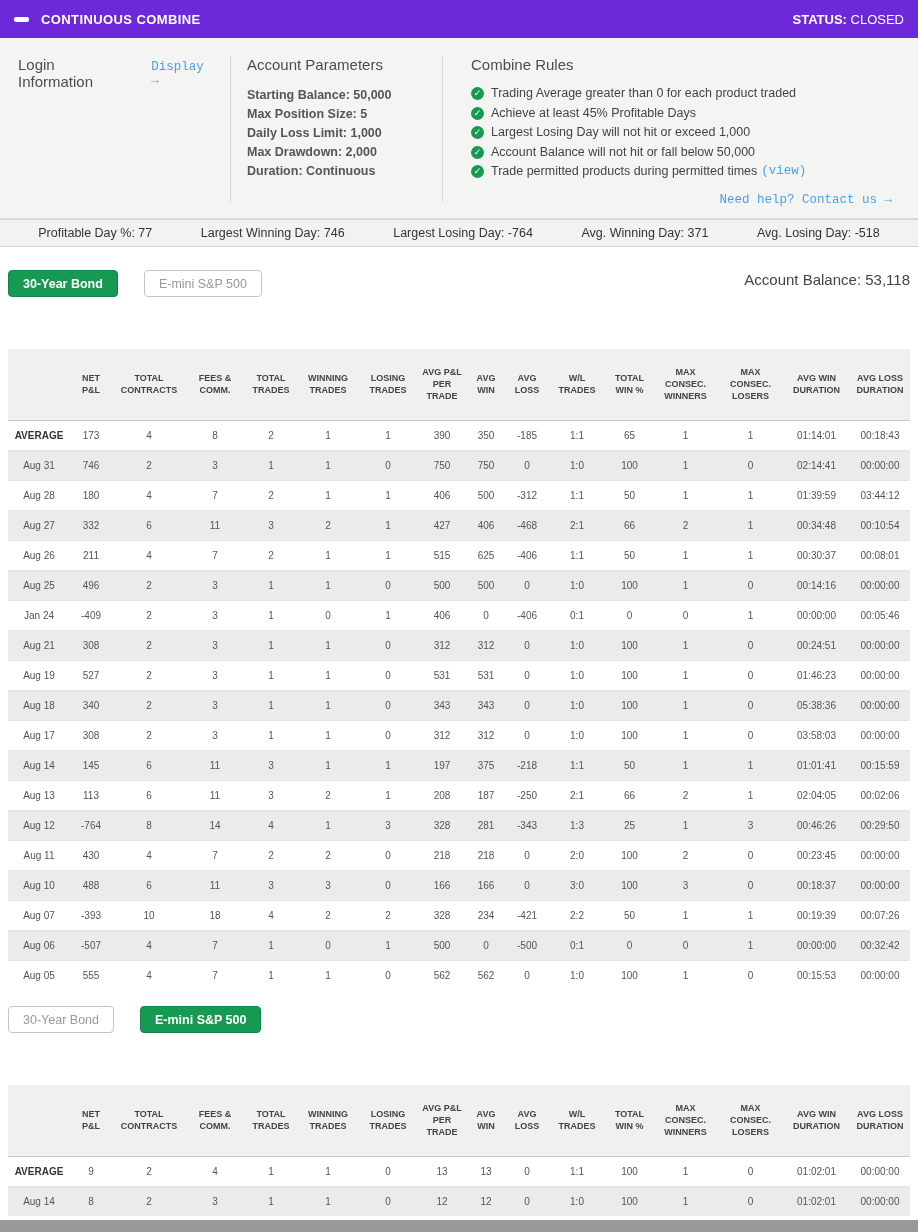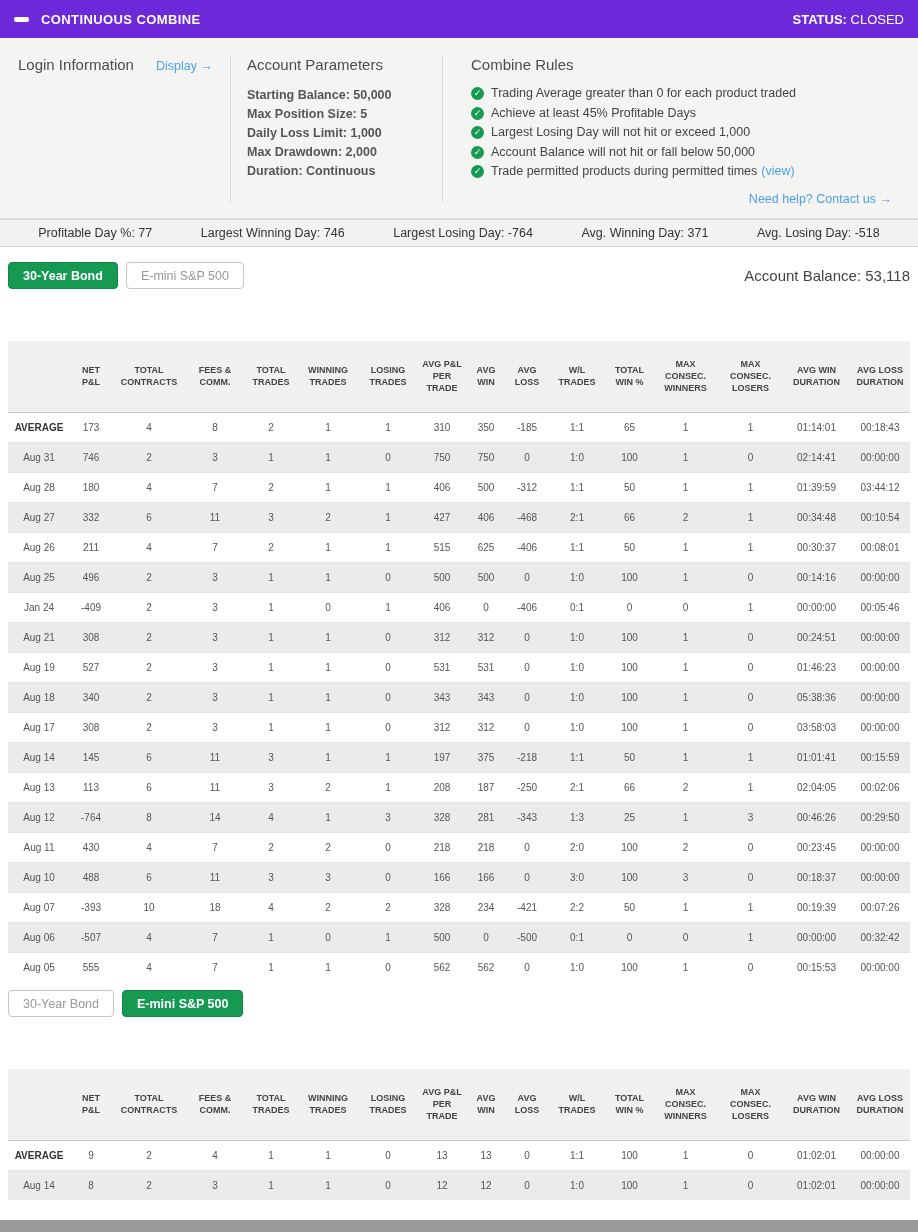--- a/index.html
+++ b/index.html
@@ -26,21 +26,21 @@
     background: #f4f4f2; border-bottom: 1px solid #dddddb;
     display: flex; padding: 18px 10px 16px 18px; height: 181px;
   }
   .ip-col { padding-right: 14px; }
   .ip-col.login { width: 212px; }
   .ip-col.params { width: 212px; border-left: 1px solid #d9d9d7; padding-left: 16px; }
   .ip-col.rules { flex: 1; border-left: 1px solid #d9d9d7; padding-left: 28px; display: flex; flex-direction: column; }
   .ip-heading { font-size: 15px; color: #4d4d4d; }
   .login-head { display: flex; align-items: baseline; }
   .login-head .ip-heading { margin-right: 22px; }
-  a.link { color: #4da0e6; text-decoration: none; font-size: 12.5px; cursor: pointer; }
+  a.link { color: #4da0e6; text-decoration: none; font-size: 12.5px; cursor: pointer; font-family: Liberation Mono, monospace; }
   .param-list { margin-top: 13px; }
   .param-line { font-size: 12.5px; line-height: 19px; color: #555; font-weight: bold; }
   .rules-list { margin-top: 11px; }
   .rule-row { display: flex; align-items: center; line-height: 19.5px; }
   .check-icon {
     flex: none; width: 13px; height: 13px; border-radius: 50%;
     background: #169a52; color: #fff; font-size: 9px; line-height: 13px;
     text-align: center; margin-right: 7px; font-weight: bold;
   }
   .rule-text { font-size: 12.5px; color: #444; }
@@ -48,21 +48,21 @@
   .help-link { margin-top: 10px; text-align: right; padding-right: 2px; font-size: 12.5px; }
   
   .stats-bar {
     height: 28px; background: #f2f2f0;
     border-top: 1px solid #d4d4d2; border-bottom: 1px solid #d4d4d2;
     display: flex; align-items: center; justify-content: space-around; padding: 0 14px;
   }
   .stat-item { font-size: 12.5px; color: #333; }
   
   .tab-row { display: flex; align-items: center; margin: 15px 8px 0 8px; }
-  .tabs { display: flex; gap: 8px; }
+  .tabs { display: flex; gap: 26px; margin-top: 8px; }
   .tab {
     font-family: inherit; font-size: 12.5px; height: 27px; padding: 0 14px;
     border-radius: 4px; border: 1px solid #c4c4c4; background: #fff; color: #999;
     cursor: pointer;
   }
   .tab.active { background: #169a52; border-color: #12854a; color: #fff; font-weight: bold; }
   .account-balance { margin-left: auto; font-size: 15px; color: #444; }
   
   table.stats-table {
     width: 902px; margin: 52px 8px 0 8px; border-collapse: collapse; table-layout: fixed;
@@ -204,21 +204,21 @@
     </thead>
     <tbody>
       <tr>
         <td class="row-label avg">AVERAGE</td>
         <td>173</td>
         <td>4</td>
         <td>8</td>
         <td>2</td>
         <td>1</td>
         <td>1</td>
-        <td>310</td>
+        <td>390</td>
         <td>350</td>
         <td>-185</td>
         <td>1:1</td>
         <td>65</td>
         <td>1</td>
         <td>1</td>
         <td>01:14:01</td>
         <td>00:18:43</td>
       </tr>
       <tr>

